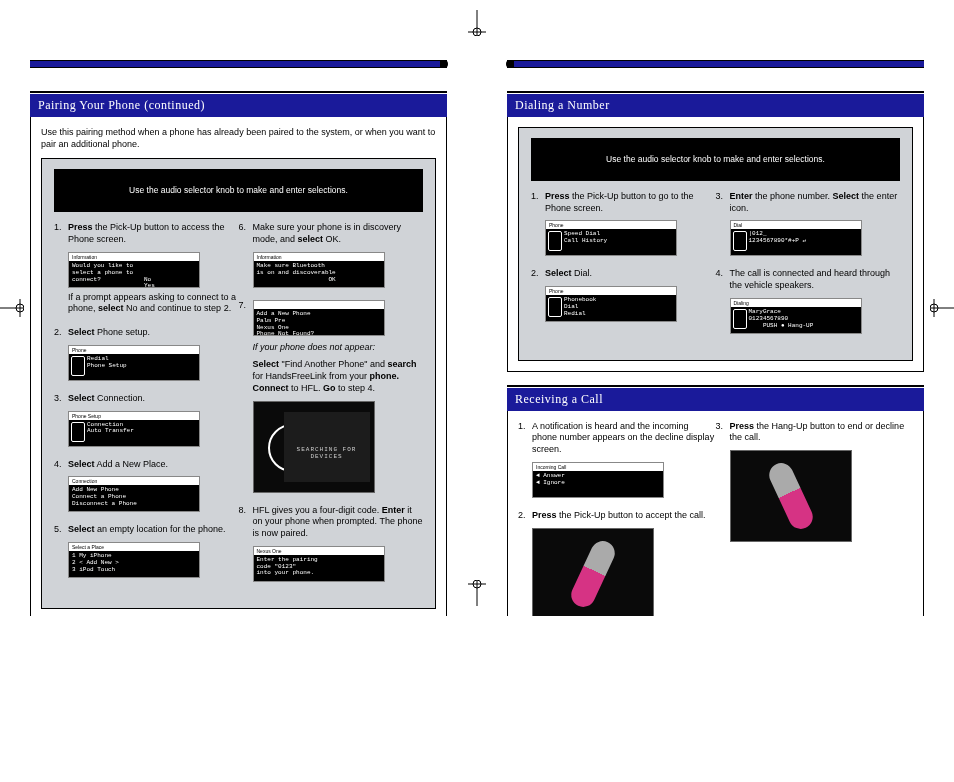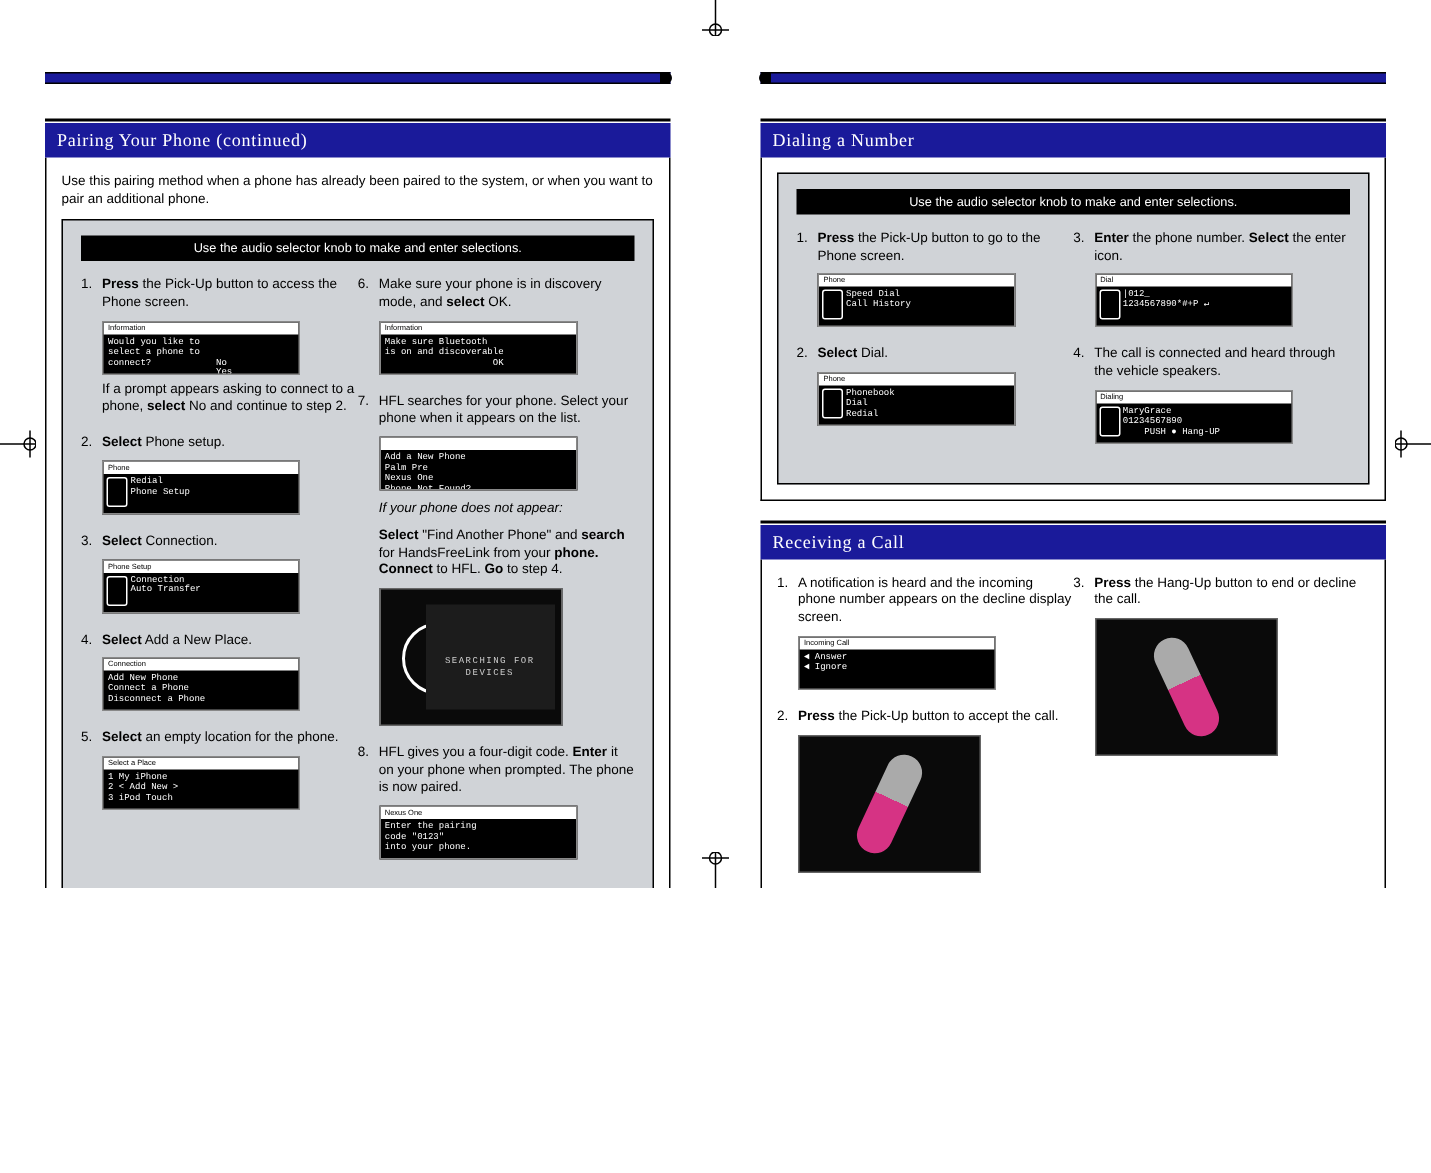--- a/index.html
+++ b/index.html
@@ -1,27 +1,27 @@
 <!DOCTYPE html>
 <html><head>
 <meta charset="utf-8">
 <style>
   body { margin:0; padding:0; font-family: Arial, Helvetica, sans-serif; background:#fff; }
-  .spread { display:flex; width:954px; height:592px; margin:0 auto; position:relative; }
+  .spread { display:flex; width:954px; height:592px; margin:12px auto; position:relative; }
   .page { width:477px; height:782px; position:relative; box-sizing:border-box; padding:54px 30px 50px 30px; }
   .topbar { position:absolute; top:48px; left:30px; right:30px; height:6px; background:#1a1a9a; border-top:1px solid #000; border-bottom:1px solid #000; }
   .topbar:after { content:""; position:absolute; top:-1px; height:8px; width:8px; background:#000; }
   .page.left .topbar:after { right:-1px; border-radius:0 4px 4px 0; }
   .page.right .topbar:after { left:-1px; border-radius:4px 0 0 4px; }
   .section { margin-top:28px; }
   .section-title { background:#1a1a9a; color:#fff; font-size:12px; padding:4px 8px; font-family:"Times New Roman", serif; letter-spacing:0.5px; position:relative; }
   .section-title:before { content:""; position:absolute; left:0; right:0; top:-3px; height:2px; background:#000; }
   .section-body { border:1px solid #000; border-top:none; padding:10px; background:#fff; font-size:9px; line-height:1.3; }
   .intro { margin-bottom:8px; }
-  .hintbar { background:#000; color:#fff; font-size:8.5px; text-align:center; padding:3px 4px; margin-bottom:10px; }
+  .hintbar { background:#000; color:#fff; font-size:8.5px; text-align:center; padding:16px 4px; margin-bottom:10px; }
   .inset { border:1px solid #000; background:#d0d3d7; padding:10px 12px 14px 12px; }
   .cols { display:flex; }
   .col { flex:1; }
   ol.steps { list-style:none; margin:0; padding:0; counter-reset:step; }
   ol.steps > li { counter-increment:step; margin-bottom:12px; position:relative; padding-left:14px; }
   ol.steps > li:before { content:counter(step) "."; position:absolute; left:0; top:0; }
   .note { font-style:italic; margin:6px 0 6px 0; }
   .screenimg { width:130px; height:34px; background:#000; border:1px solid #888; margin:6px 0 4px 0; position:relative; overflow:hidden; }
   .screenimg .top { position:absolute; top:0; left:0; right:0; height:8px; background:#fff; font-size:5px; padding:1px 3px; box-sizing:border-box; color:#000; }
   .screenimg .body { position:absolute; top:8px; left:0; right:0; bottom:0; color:#fff; font-family:"Courier New", monospace; font-size:6px; padding:2px 3px; line-height:1.15; white-space:pre; }
@@ -143,21 +143,21 @@
             <div class="col">
               <ol class="steps" style="counter-reset:step 5;">
                 <li><span>Make sure your phone is in discovery mode, and </span><b>select</b><span> OK.</span>
                   <div class="screenimg">
                     <div class="top">Information</div>
                     <div class="body">Make sure Bluetooth
 is on and discoverable
                     OK</div>
                   </div>
                 </li>
-                <li><span>HFL searches for your phone. Select your phone when it appears on the list.</span>
+                <li>
                   <div class="screenimg">
                     <div class="top"></div>
                     <div class="body">Add a New Phone
 Palm Pre
 Nexus One
 Phone Not Found?</div>
                   </div>
                   <div class="note">If your phone does not appear:</div>
                   <div><b>Select</b><span> "Find Another Phone" and </span><b>search</b><span> for HandsFreeLink from your </span><b>phone. Connect</b><span> to HFL. </span><b>Go</b><span> to step 4.</span></div>
                   <div class="tallimg">

